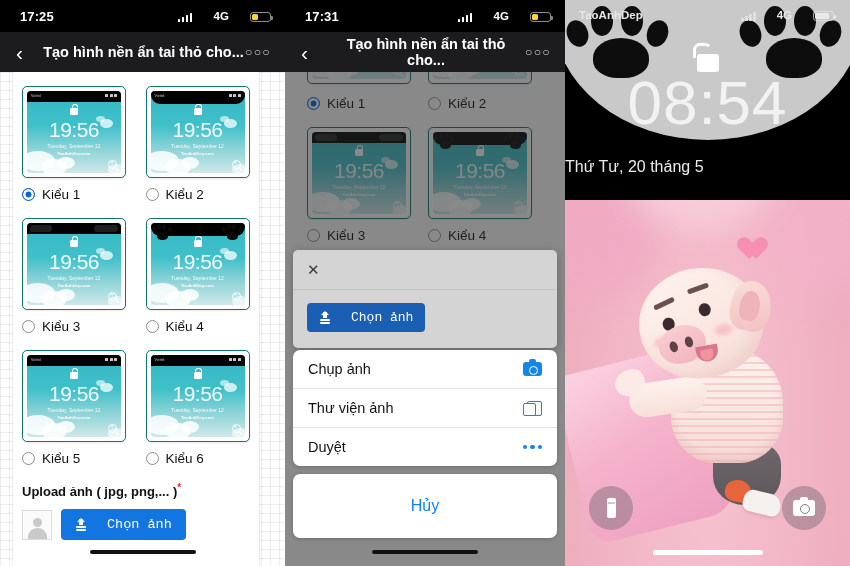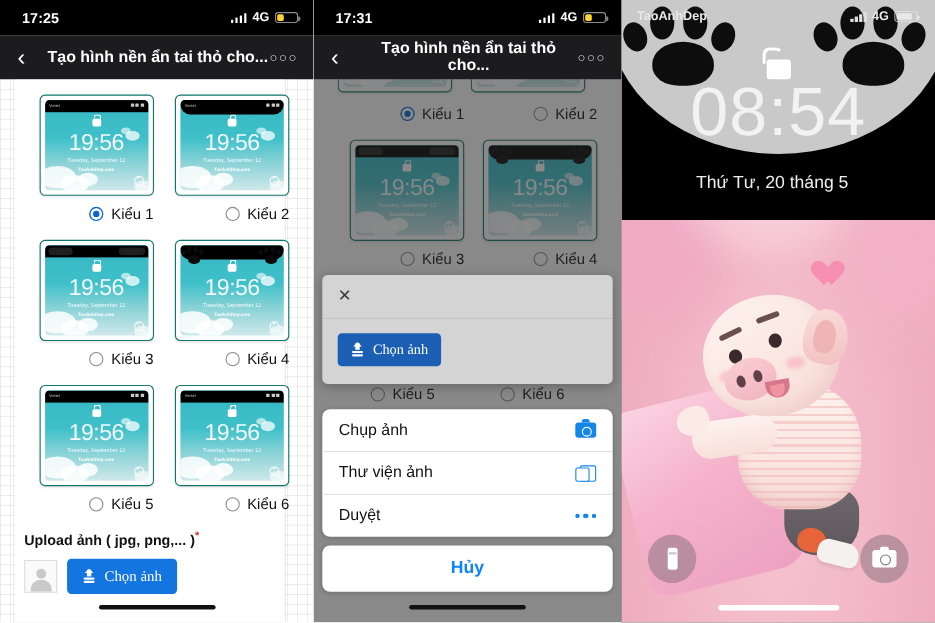--- a/index.html
+++ b/index.html
@@ -33,21 +33,21 @@
 
   
   .statusbar {
     position: relative;
     height: 32px; background: #000; color: #fff;
     display: flex; align-items: center; justify-content: space-between;
     padding: 0 14px 0 20px;
     font-size: 13px; font-weight: bold;
     letter-spacing: .1px;
   }
-  .sb-right { display: flex; align-items: center; gap: 5px; }
+  .sb-right { display: flex; align-items: flex-end; gap: 21px; }
   .sig { display: flex; align-items: flex-end; gap: 1.5px; height: 9px; }
   .sig i { display: block; width: 2.5px; background: #fff; border-radius: .5px; }
   .sig i:nth-child(1){height:3px} .sig i:nth-child(2){height:5px}
   .sig i:nth-child(3){height:7px} .sig i:nth-child(4){height:9px}
   .net { font-size: 11.5px; font-weight: bold; }
   .batt { position: relative; width: 21px; height: 10.5px;
     border: 1px solid rgba(255,255,255,.55); border-radius: 3px; padding: 1px; }
   .batt:after { content:""; position:absolute; right:-3px; top:3px; width:2px; height:4px;
     background: rgba(255,255,255,.5); border-radius: 0 1px 1px 0; }
   .batt i { display:block; height:100%; width:38%; background:#fcd535; border-radius:1.5px; }
@@ -63,21 +63,21 @@
   .nav-more { width: 26px; text-align: right; letter-spacing: 1.4px; font-size: 12px;
     color: #d8d8d8; cursor: pointer; }
 
   
   .content { position: relative; }
   .thumb-grid {
     display: grid; grid-template-columns: 1fr 1fr;
     column-gap: 6px; row-gap: 0px;
     padding: 14px 22px 0 22px;
   }
-  .thumb-cell { display: flex; flex-direction: column; align-items: flex-end; }
+  .thumb-cell { display: flex; flex-direction: column; align-items: flex-start; }
   .thumb {
     width: 104px; height: 92px; background: #fff;
     border: 1px solid #0f766e; border-radius: 5px; padding: 4px;
     box-shadow: 0 1px 2px rgba(0,0,0,.08);
   }
   .phone-mock {
     position: relative; width: 100%; height: 100%;
     border-radius: 4px; overflow: hidden;
     background: linear-gradient(180deg,#35b7c4 0%,#3fc0c9 42%,#8fd4d8 72%,#cfe8ea 100%);
   }
@@ -144,24 +144,24 @@
   .avatar-box {
     width: 30px; height: 30px; border: 1px solid #ddd; background: #fafafa;
     display: flex; align-items: flex-end; justify-content: center; overflow: hidden;
   }
   .avatar-glyph { width: 19px; height: 22px; position: relative; }
   .avatar-glyph:before { content:""; position:absolute; top:1px; left:5px;
     width:9px; height:9px; border-radius:50%; background:#c9c9c9; }
   .avatar-glyph:after { content:""; position:absolute; bottom:0; left:0;
     width:19px; height:11px; border-radius:9px 9px 0 0; background:#c9c9c9; }
   .btn-blue {
-    display: inline-flex; align-items: center; gap: 8px;
+    display: inline-flex; align-items: center; gap: 20px;
     background: #1275e0; color: #fff; border: none;
     border-radius: 4px; padding: 8px 14px;
-    font-size: 13.5px; font-family: Liberation Serif, serif; cursor: pointer;
+    font-size: 13.5px; font-family: Liberation Mono, monospace; cursor: pointer;
   }
   .up-icon { width: 12px; height: 12px; position: relative; flex: none; }
   .up-icon:before { content:""; position:absolute; left:4px; top:0;
     width:4px; height:6px; background:#fff; }
   .up-icon:after { content:""; position:absolute; left:1px; top:7px;
     width:10px; height:2px; background:#fff; border-radius:1px;
     box-shadow: 0 3px 0 0 #fff; }
   .up-arrow { position:absolute; left:1.5px; top:-1px; width:0; height:0;
     border-left:4.5px solid transparent; border-right:4.5px solid transparent;
     border-bottom:4px solid #fff; }
@@ -200,22 +200,22 @@
     box-shadow: 0 1px 4px rgba(0,0,0,.2);
   }
   .sheet-item {
     display: flex; align-items: center; justify-content: space-between;
     padding: 11px 15px; font-size: 14.5px; color: #111;
     border-bottom: 1px solid #e1e1e1; cursor: pointer;
   }
   .sheet-item:last-child { border-bottom: none; }
   .sheet-cancel {
     margin-top: 8px; background: #fff; border-radius: 7px;
-    text-align: center; padding: 12px 0; font-size: 16px; color: #0a84ff;
-    font-weight: 700; cursor: pointer; box-shadow: 0 1px 4px rgba(0,0,0,.2);
+    text-align: center; padding: 23px 0; font-size: 16px; color: #0a84ff;
+    font-weight: 400; cursor: pointer; box-shadow: 0 1px 4px rgba(0,0,0,.2);
   }
   .ic-camera { width:19px; height:14px; border-radius:3px; background:#1486e8; position:relative; }
   .ic-camera:before { content:""; position:absolute; left:6px; top:-3px; width:7px; height:3px;
     background:#1486e8; border-radius:2px 2px 0 0; }
   .ic-camera:after { content:""; position:absolute; left:6px; top:3.5px; width:7px; height:7px;
     border-radius:50%; border:1.6px solid #fff; }
   .ic-photos { width:19px; height:15px; position:relative; }
   .ic-photos:before { content:""; position:absolute; right:0; top:0; width:13px; height:13px;
     border:1.6px solid #1486e8; border-radius:2px; }
   .ic-photos:after { content:""; position:absolute; left:0; bottom:0; width:11px; height:11px;
@@ -267,21 +267,21 @@
   }
   .unlock:before { content:""; position:absolute; left:-4px; top:-11px;
     width: 13px; height: 12px; border: 3.2px solid #fff; border-bottom:none;
     border-radius: 7px 7px 0 0; border-right-color: transparent; }
   .lock-time {
     position:absolute; top: 72px; left:0; right:0; text-align:center;
     font-size: 62px; font-weight: 200; color:#f2f2f2; letter-spacing: 1px;
     line-height: 1; z-index: 6;
   }
   .lock-date {
-    position:absolute; top: 158px; left:0; right:11px; text-align:center;
+    position:absolute; top: 158px; left:0; right:11px; text-align:left;
     font-size: 16px; color:#ededed; z-index: 6;
   }
 
   
   .pig-wrap { position:absolute; left: 28px; top: 230px; width: 230px; height: 300px; }
   .heart { position:absolute; left: 150px; top: 8px; width: 26px; height: 24px; }
   .heart:before, .heart:after {
     content:""; position:absolute; width: 14px; height: 21px;
     background: #f78fb3; border-radius: 10px 10px 0 0; top:0; left:6px;
   }

